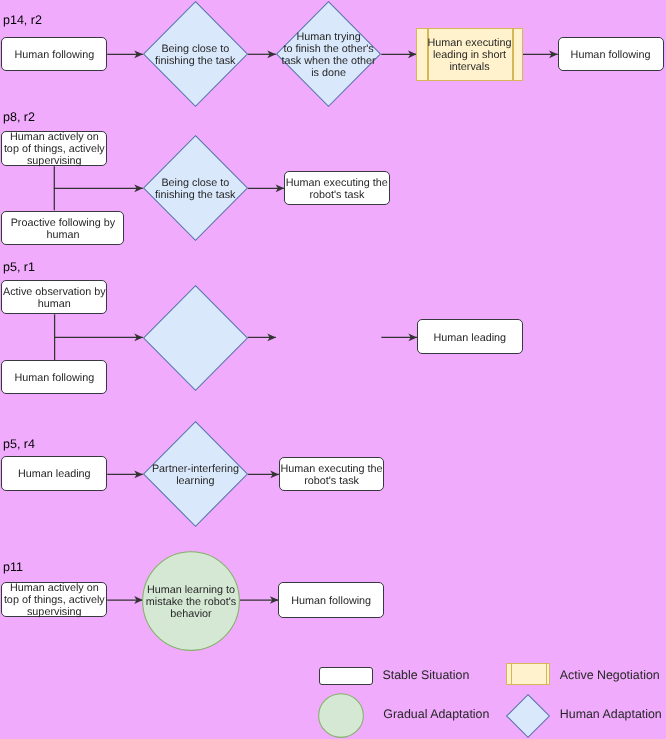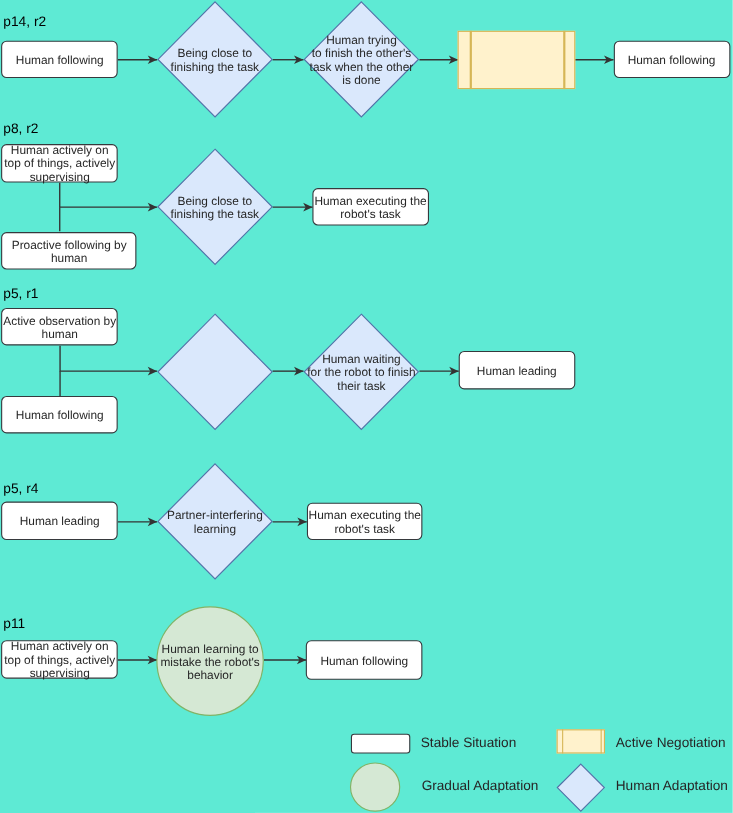--- a/index.html
+++ b/index.html
@@ -1,20 +1,20 @@
 <!DOCTYPE html>
 <html><head>
 <meta charset="utf-8">
 <title>Interaction pattern flow diagrams</title>
 <style>
   html,body{margin:0;padding:0;background:#ffffff;}
   body{width:666px;height:739px;overflow:hidden;
        font-family:"Liberation Sans",sans-serif;
        -webkit-font-smoothing:antialiased;text-rendering:geometricPrecision;}
-  #root{position:relative;width:666px;height:739px;background:#5eead4;}
+  #root{position:relative;width:666px;height:739px;background:#f0abfc;}
   .row-label{position:absolute;font-size:12.5px;line-height:12.5px;color:#000;white-space:nowrap;}
   svg.edge-layer{position:absolute;left:0;top:0;width:666px;height:739px;pointer-events:none;}
   .shape{position:absolute;box-sizing:border-box;}
   .shape .label{position:absolute;left:0;top:50%;width:100%;
        transform:translateY(calc(-50% + 1.2px));text-align:center;
        font-size:10.8px;line-height:12.0px;color:#1a1a1a;white-space:pre;}
   .box{background:#ffffff;border:1.2px solid #36393d;border-radius:5px;}
   .proc{background:#fff2cc;border:1.2px solid #d6b656;}
   .proc > .bar{position:absolute;top:-1.2px;bottom:-1.2px;width:1.2px;background:#d6b656;}
   .poly{position:absolute;left:0;top:0;overflow:visible;}
@@ -72,20 +72,23 @@
         <path d="M 52.5 0.65 L 104.35 53 L 52.5 105.35 L 0.65 53 Z" fill="#dae8fc" stroke="#5272a8" stroke-width="1.05"></path>
       </svg>
       <div class="label" style="color: rgb(38, 38, 38);">Human trying
 to finish the other's
 task when the other
 is done</div>
     </div>
     <div class="shape proc" style="left: 416px; top: 27.7px; width: 107px; height: 53px; border-color: rgb(214, 182, 86); background: rgb(255, 242, 204);">
       <div class="bar" style="left: 10.4px; background: rgb(214, 182, 86);"></div>
       <div class="bar" style="left: 95.4px; background: rgb(214, 182, 86);"></div>
+      <div class="label" style="color: rgb(38, 38, 38);">Human executing
+leading in short
+intervals</div>
     </div>
     <div class="shape box" style="left: 557.5px; top: 36.6px; width: 106px; height: 34px; border-color: rgb(54, 57, 61); background: rgb(255, 255, 255);">
       <div class="label" style="color: rgb(38, 38, 38);">Human following</div>
     </div>
     <div class="row-label" style="left: 3px; top: 111px;">p8, r2</div>
     <div class="shape box" style="left: 1.4px; top: 130.5px; width: 105.8px; height: 35.7px; border-color: rgb(54, 57, 61); background: rgb(255, 255, 255);">
       <div class="label" style="color: rgb(38, 38, 38);">Human actively on
 top of things, actively
 supervising</div>
     </div>
@@ -109,28 +112,20 @@
       <div class="label" style="color: rgb(38, 38, 38);">Active observation by
 human</div>
     </div>
     <div class="shape box" style="left: 1.4px; top: 359.7px; width: 105.8px; height: 34.5px; border-color: rgb(54, 57, 61); background: rgb(255, 255, 255);">
       <div class="label" style="color: rgb(38, 38, 38);">Human following</div>
     </div>
     <div class="shape" style="left: 142.8px; top: 284.5px; width: 105px; height: 106px;">
       <svg class="poly" width="105" height="106" viewBox="0 0 105 106">
         <path d="M 52.5 0.65 L 104.35 53 L 52.5 105.35 L 0.65 53 Z" fill="#dae8fc" stroke="#5272a8" stroke-width="1.05"></path>
       </svg>
-    </div>
-    <div class="shape" style="left: 276.1px; top: 284.5px; width: 105px; height: 106px;">
-      <svg class="poly" width="105" height="106" viewBox="0 0 105 106">
-        <path d="M 52.5 0.65 L 104.35 53 L 52.5 105.35 L 0.65 53 Z" fill="#dae8fc" stroke="#5272a8" stroke-width="1.05"></path>
-      </svg>
-      <div class="label" style="color: rgb(38, 38, 38);">Human waiting
-for the robot to finish
-their task</div>
     </div>
     <div class="shape box" style="left: 416.8px; top: 319px; width: 106px; height: 35px; border-color: rgb(54, 57, 61); background: rgb(255, 255, 255);">
       <div class="label" style="color: rgb(38, 38, 38);">Human leading</div>
     </div>
     <div class="row-label" style="left: 3px; top: 438px;">p5, r4</div>
     <div class="shape box" style="left: 1.4px; top: 456.2px; width: 105.8px; height: 34.4px; border-color: rgb(54, 57, 61); background: rgb(255, 255, 255);">
       <div class="label" style="color: rgb(38, 38, 38);">Human leading</div>
     </div>
     <div class="shape" style="left: 142.9px; top: 421.4px; width: 105px; height: 106px;">
       <svg class="poly" width="105" height="106" viewBox="0 0 105 106">

